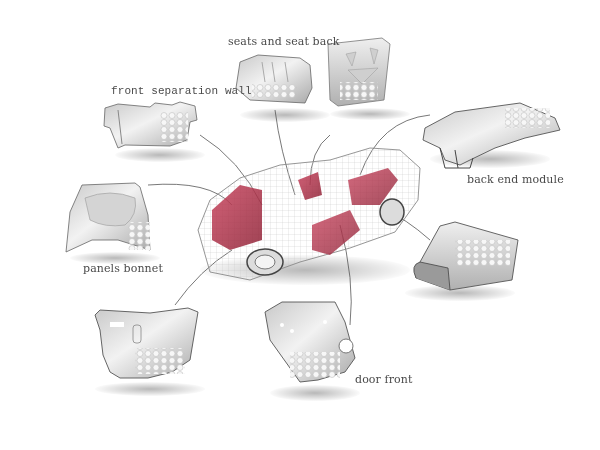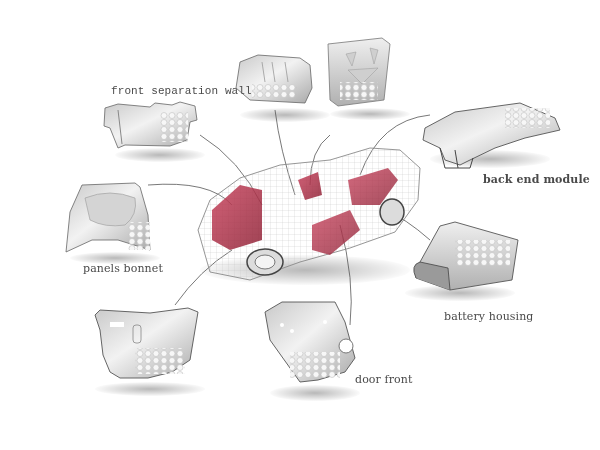--- a/index.html
+++ b/index.html
@@ -115,18 +115,18 @@
       <path d="M212 210 L240 185 L262 190 L262 240 L230 250 L212 240 Z" fill="url(#redg)" opacity="0.85"></path>
       <path d="M312 225 L350 210 L360 230 L330 255 L312 250 Z" fill="url(#redg)" opacity="0.8"></path>
       <path d="M348 180 L388 168 L398 180 L380 205 L352 205 Z" fill="url(#redg)" opacity="0.8"></path>
       <path d="M298 180 L318 172 L322 195 L305 200 Z" fill="url(#redg)" opacity="0.85"></path>
       <ellipse cx="265" cy="262" rx="18" ry="13" fill="#dcdcdc" stroke="#444" stroke-width="1.5"></ellipse>
       <ellipse cx="265" cy="262" rx="10" ry="7" fill="#f4f4f4" stroke="#777"></ellipse>
       <ellipse cx="392" cy="212" rx="12" ry="13" fill="#dcdcdc" stroke="#444" stroke-width="1.5"></ellipse>
     </g>
   </svg>
 
+  <div class="label" style="left:228px;top:35px;">seats and seat back</div>
   <div class="label" style="left:111px;top:85px;font-family:Liberation Mono, monospace;">front separation wall</div>
-  <div class="label" style="left:483px;top:173px;font-weight:bold;">back end module</div>
+  <div class="label" style="left:467px;top:173px;">back end module</div>
   <div class="label" style="left:83px;top:262px;">panels bonnet</div>
-  <div class="label" style="left:444px;top:310px;">battery housing</div>
   <div class="label" style="left:355px;top:373px;">door front</div>
 </div>
 
 </body></html>

